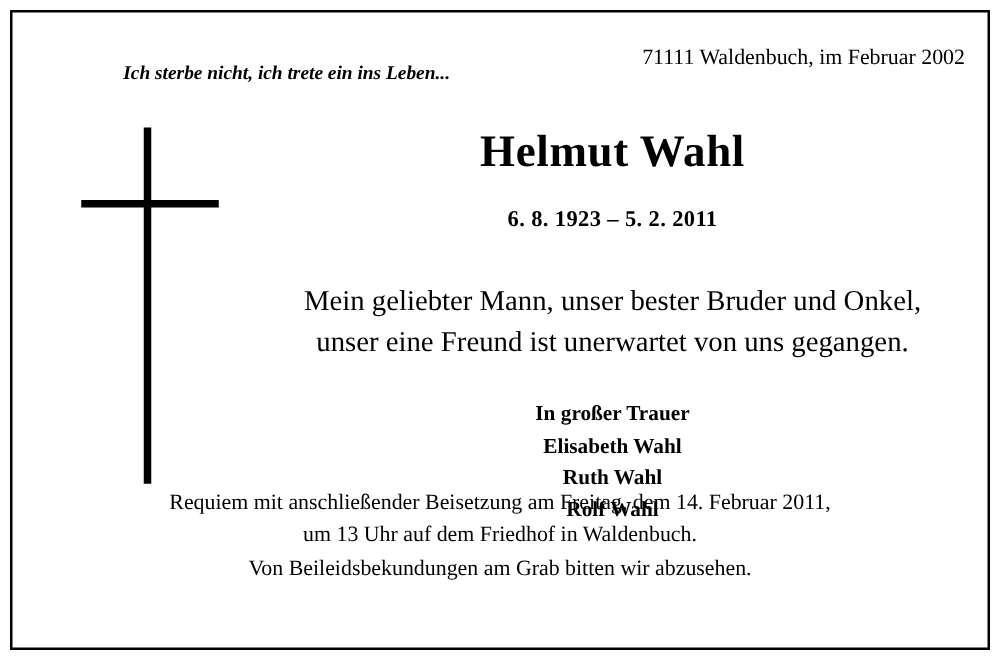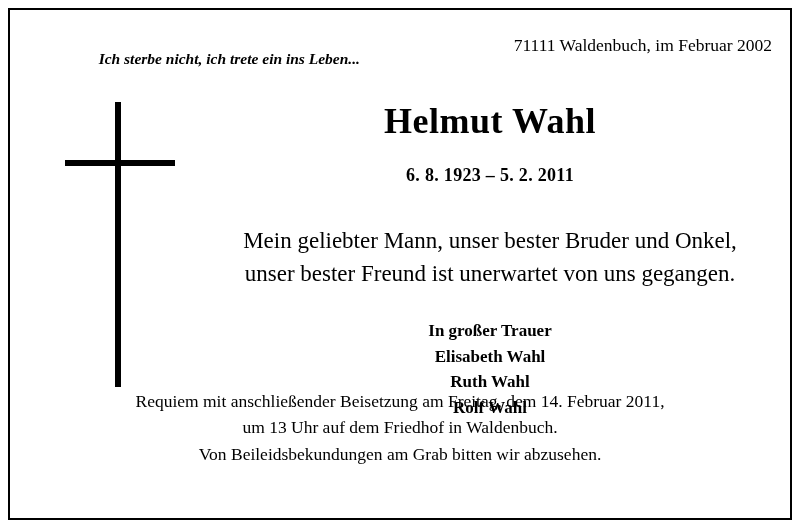--- a/index.html
+++ b/index.html
@@ -175,21 +175,21 @@
       <div class="vbar"></div>
       <div class="hbar"></div>
     </div>
 
     <div class="center-block">
       <div class="name">Helmut Wahl</div>
       <div class="dates">6. 8. 1923   –   5. 2. 2011</div>
 
       <div class="message">
         <span class="line">Mein geliebter Mann, unser bester Bruder und Onkel,</span><br>
-        <span class="line">unser bester Freund ist unerwartet von uns gegangen.</span>
+        <span class="line">unser eine Freund ist unerwartet von uns gegangen.</span>
       </div>
 
       <div class="mourning">
         <span class="label">In großer Trauer</span>
         <span class="survivor">Elisabeth Wahl</span>
         <span class="survivor">Ruth Wahl</span>
         <span class="survivor">Rolf Wahl</span>
       </div>
     </div>
 

